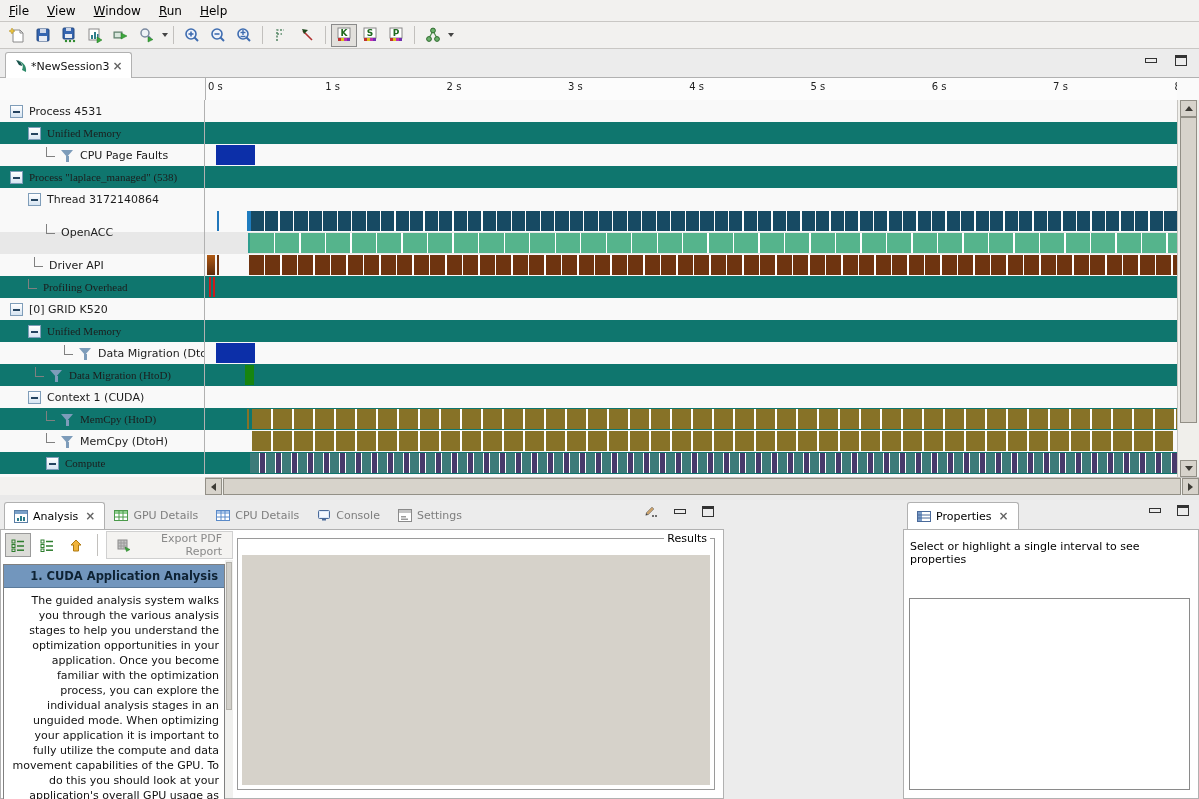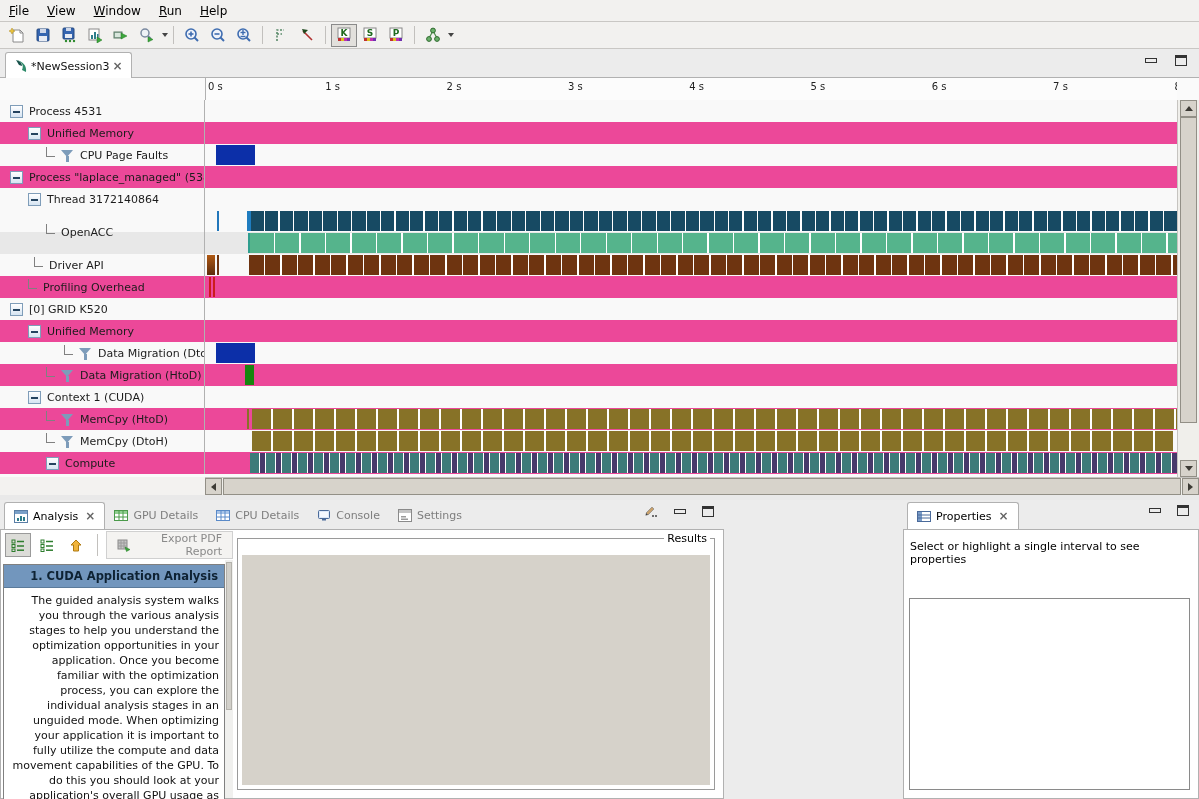--- a/index.html
+++ b/index.html
@@ -31,21 +31,21 @@
   
   .timeline{position:absolute;left:0;top:78px;width:100%;height:417px;background:#fafafa;}
   .ruler{position:absolute;left:205px;top:0;right:22px;height:40px;background:#fcfcfc;
     border-bottom:1px solid #8e8e8e;border-left:1px solid #b1b1b1;overflow:hidden;box-sizing:border-box;}
   .ruler-label{position:absolute;top:3px;font-size:10px;color:#222;white-space:nowrap;}
   .ruler-tick{position:absolute;bottom:0;width:1px;height:4px;background:#444;}
   .rows{position:absolute;left:0;top:22px;right:22px;}
   .tl-row{display:flex;height:22px;}
   .tl-row.double{height:44px;}
   .sh-light{background:#f9f9f9;}
-  .sh-dark{background:#ec4899;}
+  .sh-dark{background:#0f766e;font-family:Liberation Serif, serif;}
   .sh-split{background:linear-gradient(180deg,#f9f9f9 0,#f9f9f9 22px,#e8e8e8 22px,#e8e8e8 44px);}
   .tl-left{width:205px;flex:none;display:flex;align-items:center;box-sizing:border-box;
     border-right:1px solid #b1b1b1;overflow:hidden;}
   .tl-label{font-size:11px;color:#1c1c1c;white-space:nowrap;}
   .toggle{width:13px;height:13px;flex:none;border:1px solid #7f9db9;box-sizing:border-box;
     background:linear-gradient(180deg,#ffffff,#d6e4f2);position:relative;margin-right:6px;}
   .toggle::before{content:"";position:absolute;left:2px;right:2px;top:5px;height:2px;background:#24435f;}
   .elbow{width:8px;height:9px;border-left:1px solid #808080;border-bottom:1px solid #808080;
     margin:-7px 6px 0 0;flex:none;}
   .funnel{width:13px;height:13px;position:relative;margin-right:6px;flex:none;}
@@ -395,21 +395,21 @@
           <div class="tl-left" style="padding-left: 64px;">
             <div class="elbow"></div>
             <div class="funnel"></div>
             <div class="tl-label">Data Migration (DtoH)</div>
           </div>
           <div class="tl-track">
             <div class="bar t-mig_blue" style="left: 11px; width: 39.1px;"></div>
           </div>
         </div>
         <div class="tl-row sh-dark">
-          <div class="tl-left" style="padding-left: 46px;">
+          <div class="tl-left" style="padding-left: 35px;">
             <div class="elbow"></div>
             <div class="funnel"></div>
             <div class="tl-label">Data Migration (HtoD)</div>
           </div>
           <div class="tl-track">
             <div class="bar t-mig_green" style="left: 40px; width: 9px;"></div>
           </div>
         </div>
         <div class="tl-row sh-light">
           <div class="tl-left" style="padding-left: 28px;">

